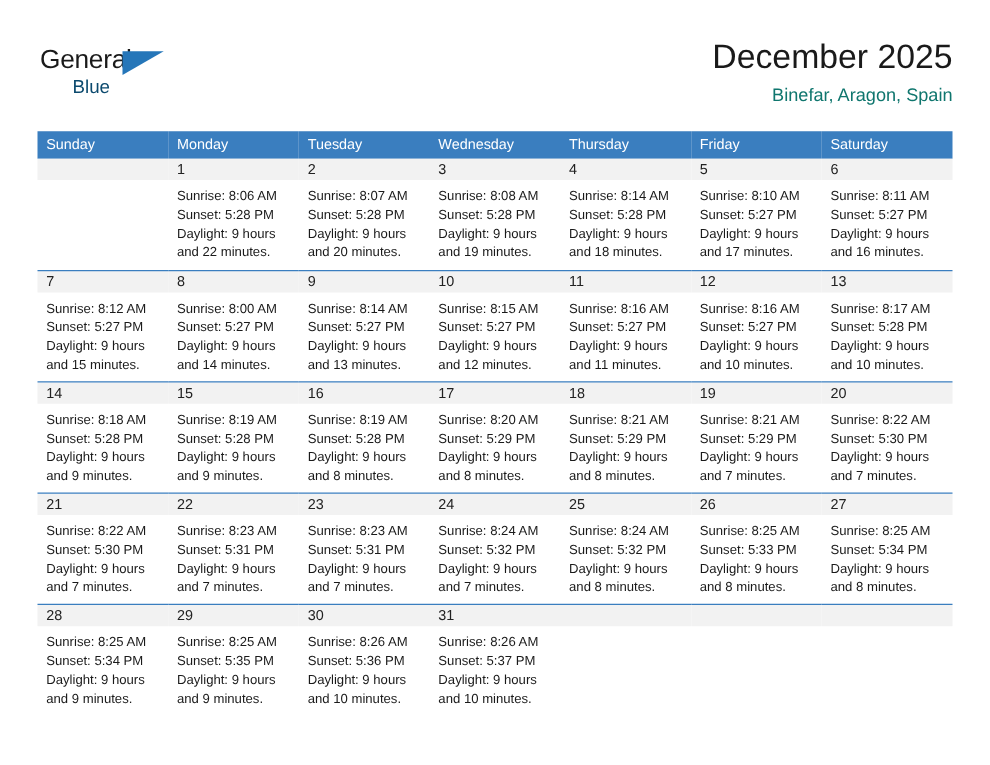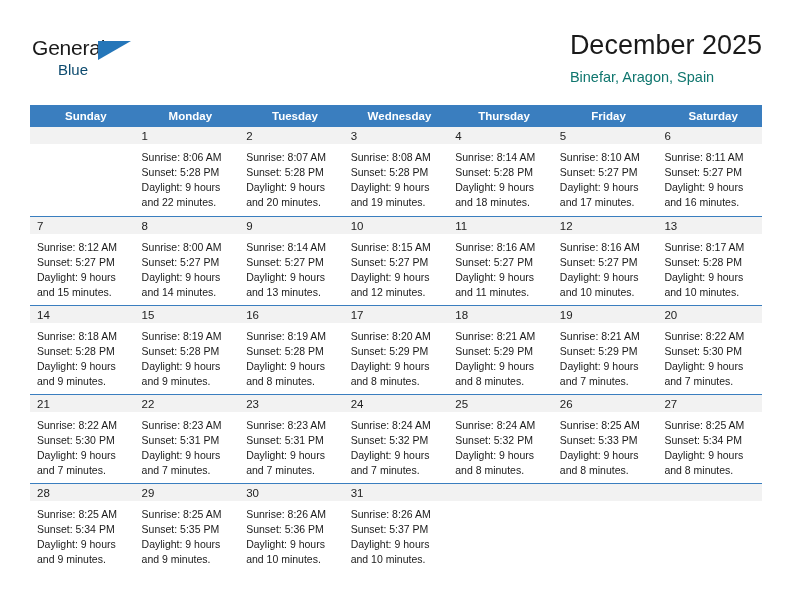--- a/index.html
+++ b/index.html
@@ -61,21 +61,21 @@
     top: 22px;
     font-size: 15px;
     color: #0c4a6e;
     line-height: 24px;
   }
 
   .title-block {
     position: absolute;
     right: 0;
     top: 0;
-    text-align: left;
+    text-align: right;
   }
   .cal-title {
     font-size: 27px;
     color: #1a1a1a;
     line-height: 34px;
     white-space: nowrap;
   }
   .cal-subtitle {
     font-size: 14.5px;
     color: #0f766e;
@@ -90,22 +90,22 @@
     left: 30px;
     top: 105px;
     width: 732px;
     border-collapse: collapse;
     table-layout: fixed;
   }
   .calendar th {
     background: #3a7ebf;
     color: #ffffff;
     font-size: 11.5px;
-    font-weight: bold;
-    text-align: center;
+    font-weight: normal;
+    text-align: left;
     padding: 5px 0 5px 7px;
     height: 20px;
     box-sizing: border-box;
   }
   .calendar td {
     vertical-align: top;
     padding: 0;
     width: 104.57px;
     height: 89px;
     box-sizing: border-box;

